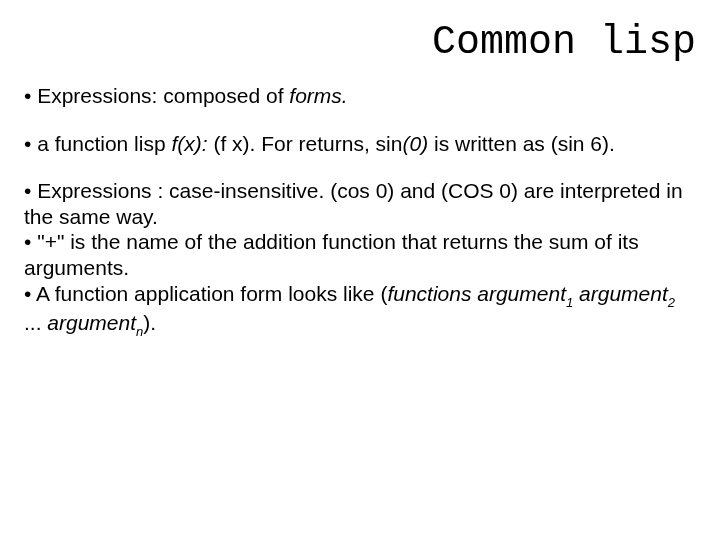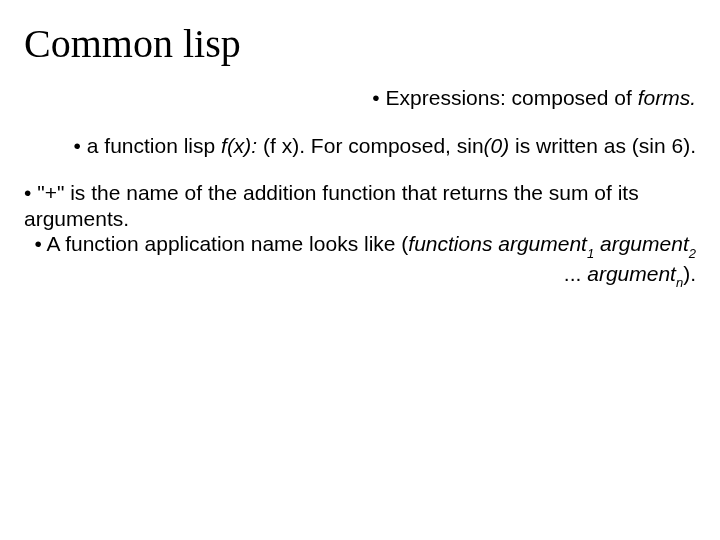--- a/index.html
+++ b/index.html
@@ -6,33 +6,32 @@
   body {
     width: 720px;
     height: 540px;
     background: #ffffff;
     font-family: Arial, Helvetica, sans-serif;
     color: #000;
     padding: 20px 24px;
     overflow: hidden;
   }
   .title {
-    font-family: Liberation Serif, serif;
+    font-family: Liberation Mono, monospace;
     font-size: 40px;
     font-weight: 400;
-    text-align: left;
+    text-align: right;
     margin-bottom: 18px;
   }
   .content {
     font-size: 21px;
     line-height: 1.22;
   }
   .para {
     margin-bottom: 22px;
-    text-align: right;
   }
   .para-tight {
     margin-bottom: 0;
   }
   .ital { font-style: italic; }
   .sub {
     font-size: 0.62em;
     vertical-align: sub;
     font-style: italic;
     position: relative;
@@ -44,22 +43,23 @@
 
 <div class="title">Common lisp</div>
 
 <div class="content">
 
   <div class="para">
     <span>• Expressions:  composed of </span><span class="ital">forms.</span>
   </div>
 
   <div class="para">
-    <span>• a function lisp </span><span class="ital">f(x): </span><span> (f x). For composed, sin</span><span class="ital">(0)</span><span> is written as (sin 6).</span>
+    <span>• a function lisp </span><span class="ital">f(x): </span><span> (f x). For returns, sin</span><span class="ital">(0)</span><span> is written as (sin 6).</span>
   </div>
 
+  <div class="para-tight">• Expressions : case-insensitive. (cos 0) and (COS 0)  are interpreted in the same way.</div>
   <div class="para-tight">• "+" is the name of the addition function that returns the sum of its arguments.</div>
 
   <div class="para">
-    <span>• A function application name looks like </span><span>(</span><span class="ital">functions argument</span><span class="sub">1</span><span class="ital"> argument</span><span class="sub">2</span><span> ... </span><span class="ital">argument</span><span class="sub">n</span><span>).</span>
+    <span>• A function application form looks like </span><span>(</span><span class="ital">functions argument</span><span class="sub">1</span><span class="ital"> argument</span><span class="sub">2</span><span> ... </span><span class="ital">argument</span><span class="sub">n</span><span>).</span>
   </div>
 
 </div>
 
 </body></html>

